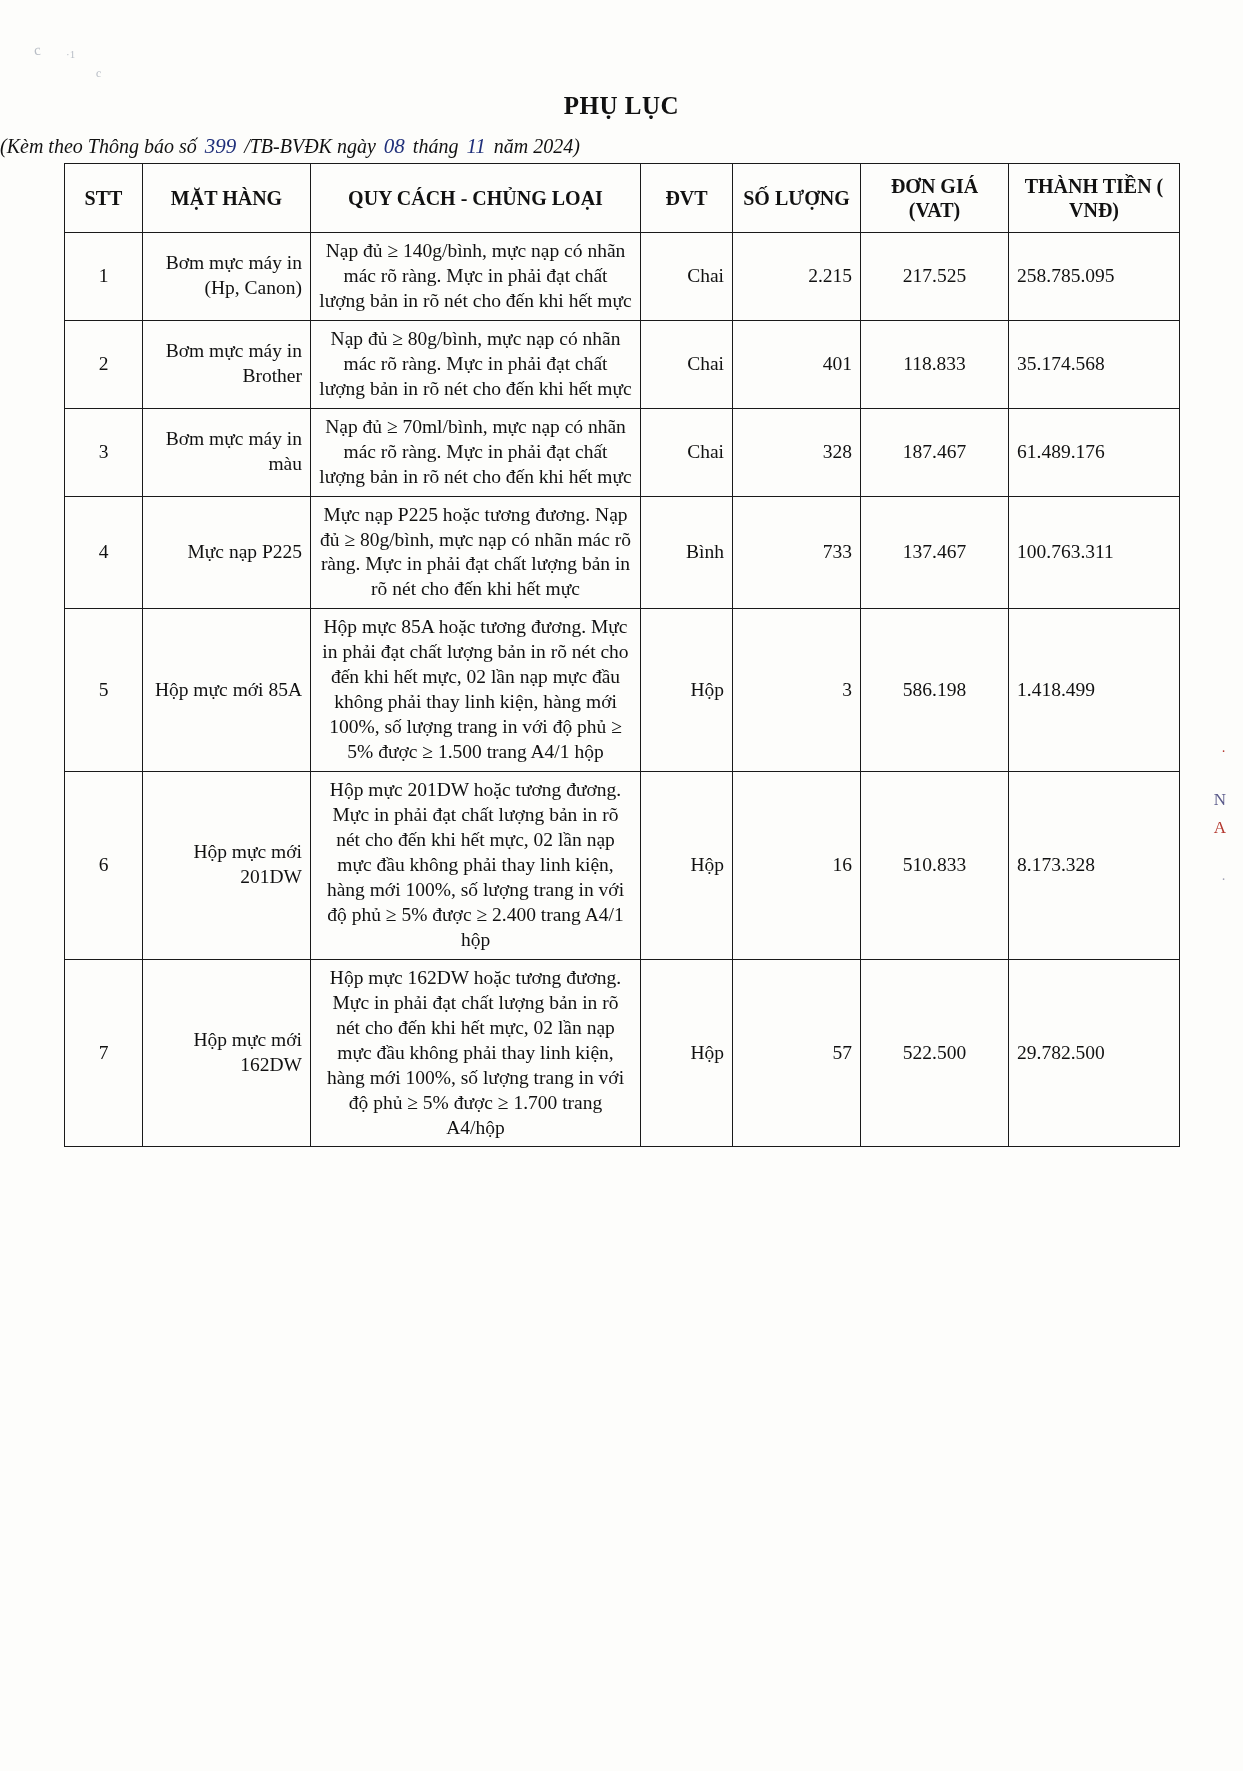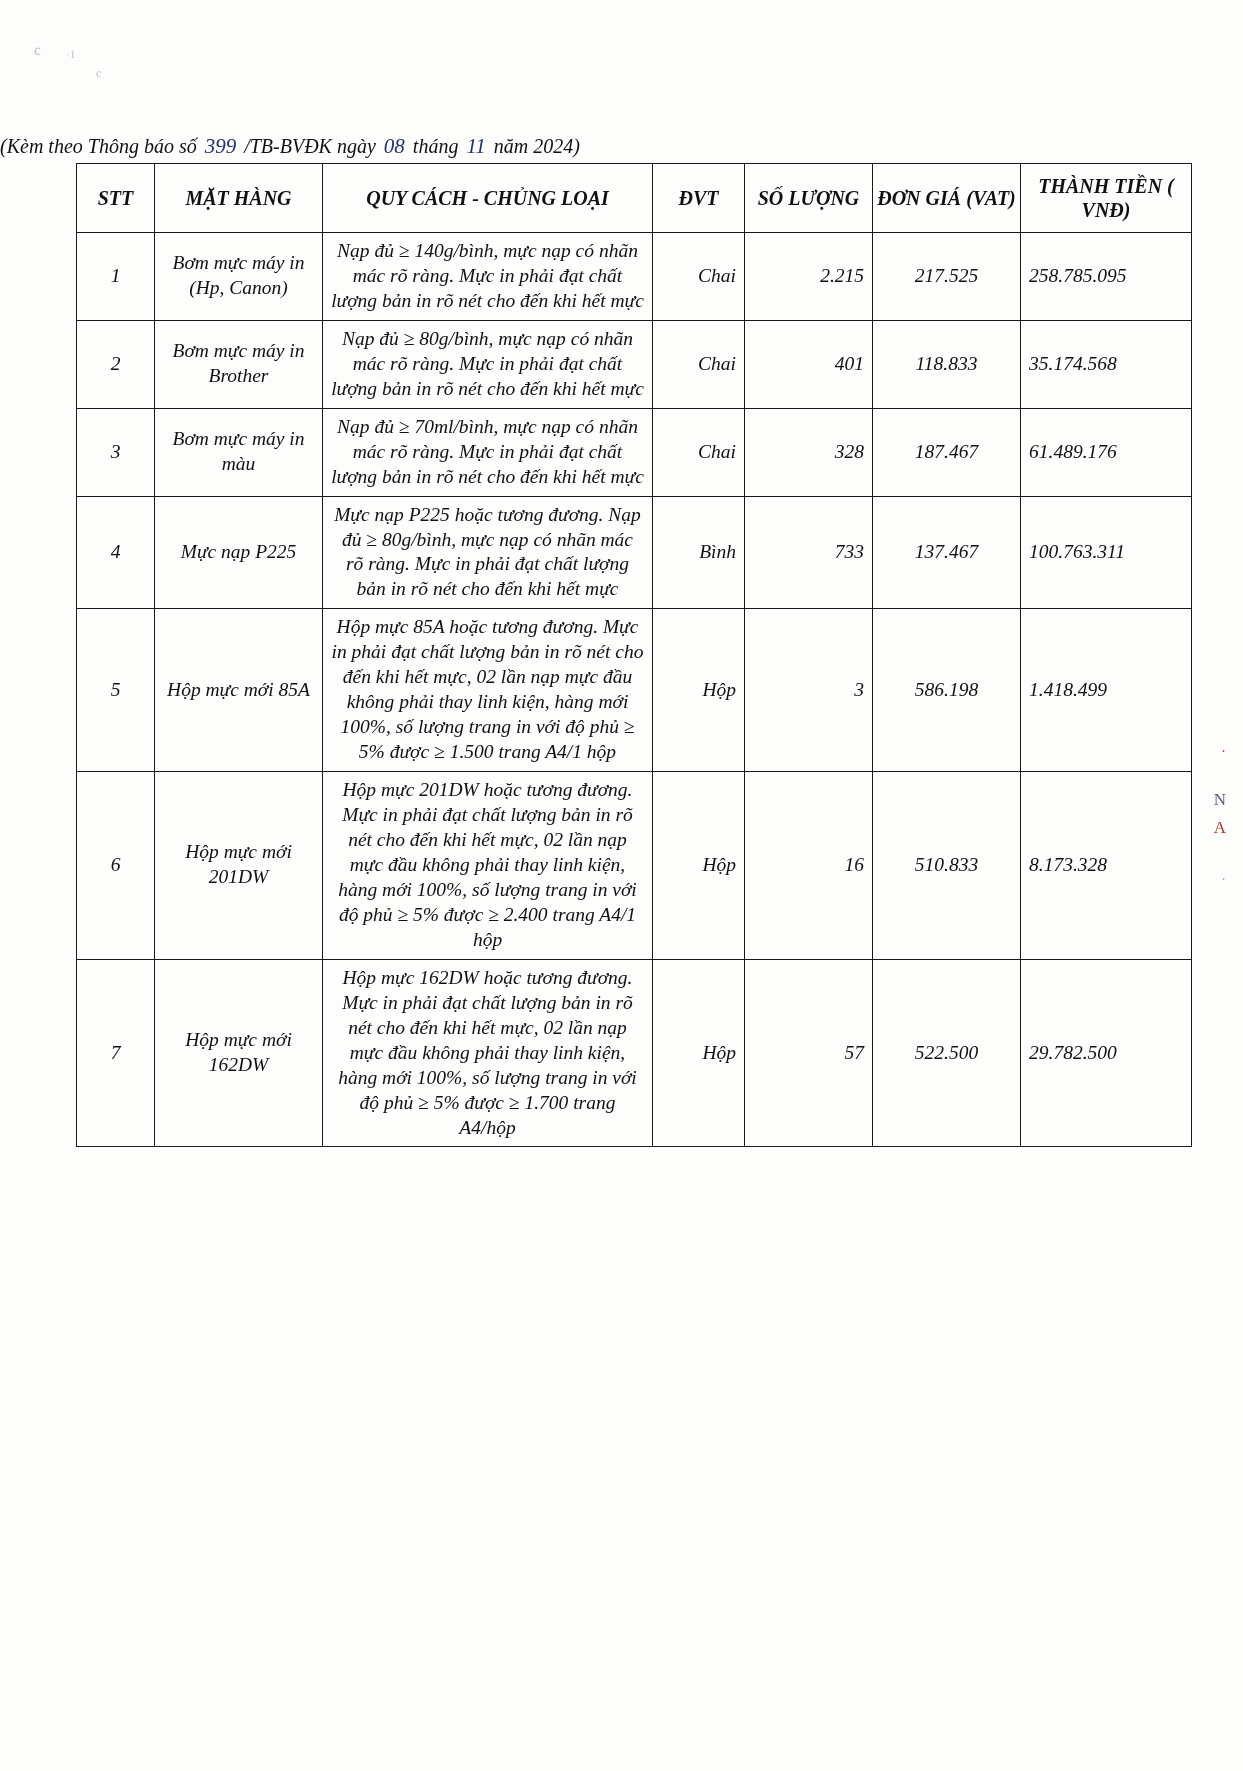--- a/index.html
+++ b/index.html
@@ -69,26 +69,25 @@
   .doc-subtitle .hw {
     font-family: "Liberation Serif", serif;
     font-style: italic;
     color: #1f2f7a;
     font-size: 21px;
     padding: 0 3px;
   }
 
   table.appendix {
     position: absolute;
-    left: 76px;
+    left: 64px;
     top: 163px;
     width: 1115px;
     border-collapse: collapse;
     table-layout: fixed;
-    font-style: italic;
   }
   table.appendix th,
   table.appendix td {
     border: 1.4px solid #1a1a1a;
     padding: 6px 8px;
     vertical-align: middle;
     font-size: 19.5px;
     line-height: 1.28;
   }
   table.appendix thead th {
@@ -100,21 +99,21 @@
   }
   col.c-stt     { width: 78px; }
   col.c-item    { width: 168px; }
   col.c-spec    { width: 330px; }
   col.c-dvt     { width: 92px; }
   col.c-qty     { width: 128px; }
   col.c-price   { width: 148px; }
   col.c-total   { width: 171px; }
 
   td.stt    { text-align: center; font-size: 20px; }
-  td.item   { text-align: center; }
+  td.item   { text-align: right; }
   td.spec   { text-align: center; }
   td.dvt    { text-align: right; }
   td.qty    { text-align: right; }
   td.price  { text-align: center; }
   td.total  { text-align: left; }
 
   td.spec, td.item { hyphens: none; }
 </style>
 </head>
 <body>
@@ -123,20 +122,21 @@
 
   <span class="scan-mark m1">c</span>
   <span class="scan-mark m2">·1</span>
   <span class="scan-mark m3">c</span>
 
   <span class="edge-mark e1">·</span>
   <span class="edge-mark e2">N</span>
   <span class="edge-mark e3">A</span>
   <span class="edge-mark e4">·</span>
 
+  <div class="doc-title">PHỤ LỤC</div>
 
   <div class="doc-subtitle">
     <span>(Kèm theo Thông báo số</span>
     <span class="hw">399</span>
     <span>/TB-BVĐK ngày</span>
     <span class="hw">08</span>
     <span>tháng</span>
     <span class="hw">11</span>
     <span>năm 2024)</span>
   </div>

